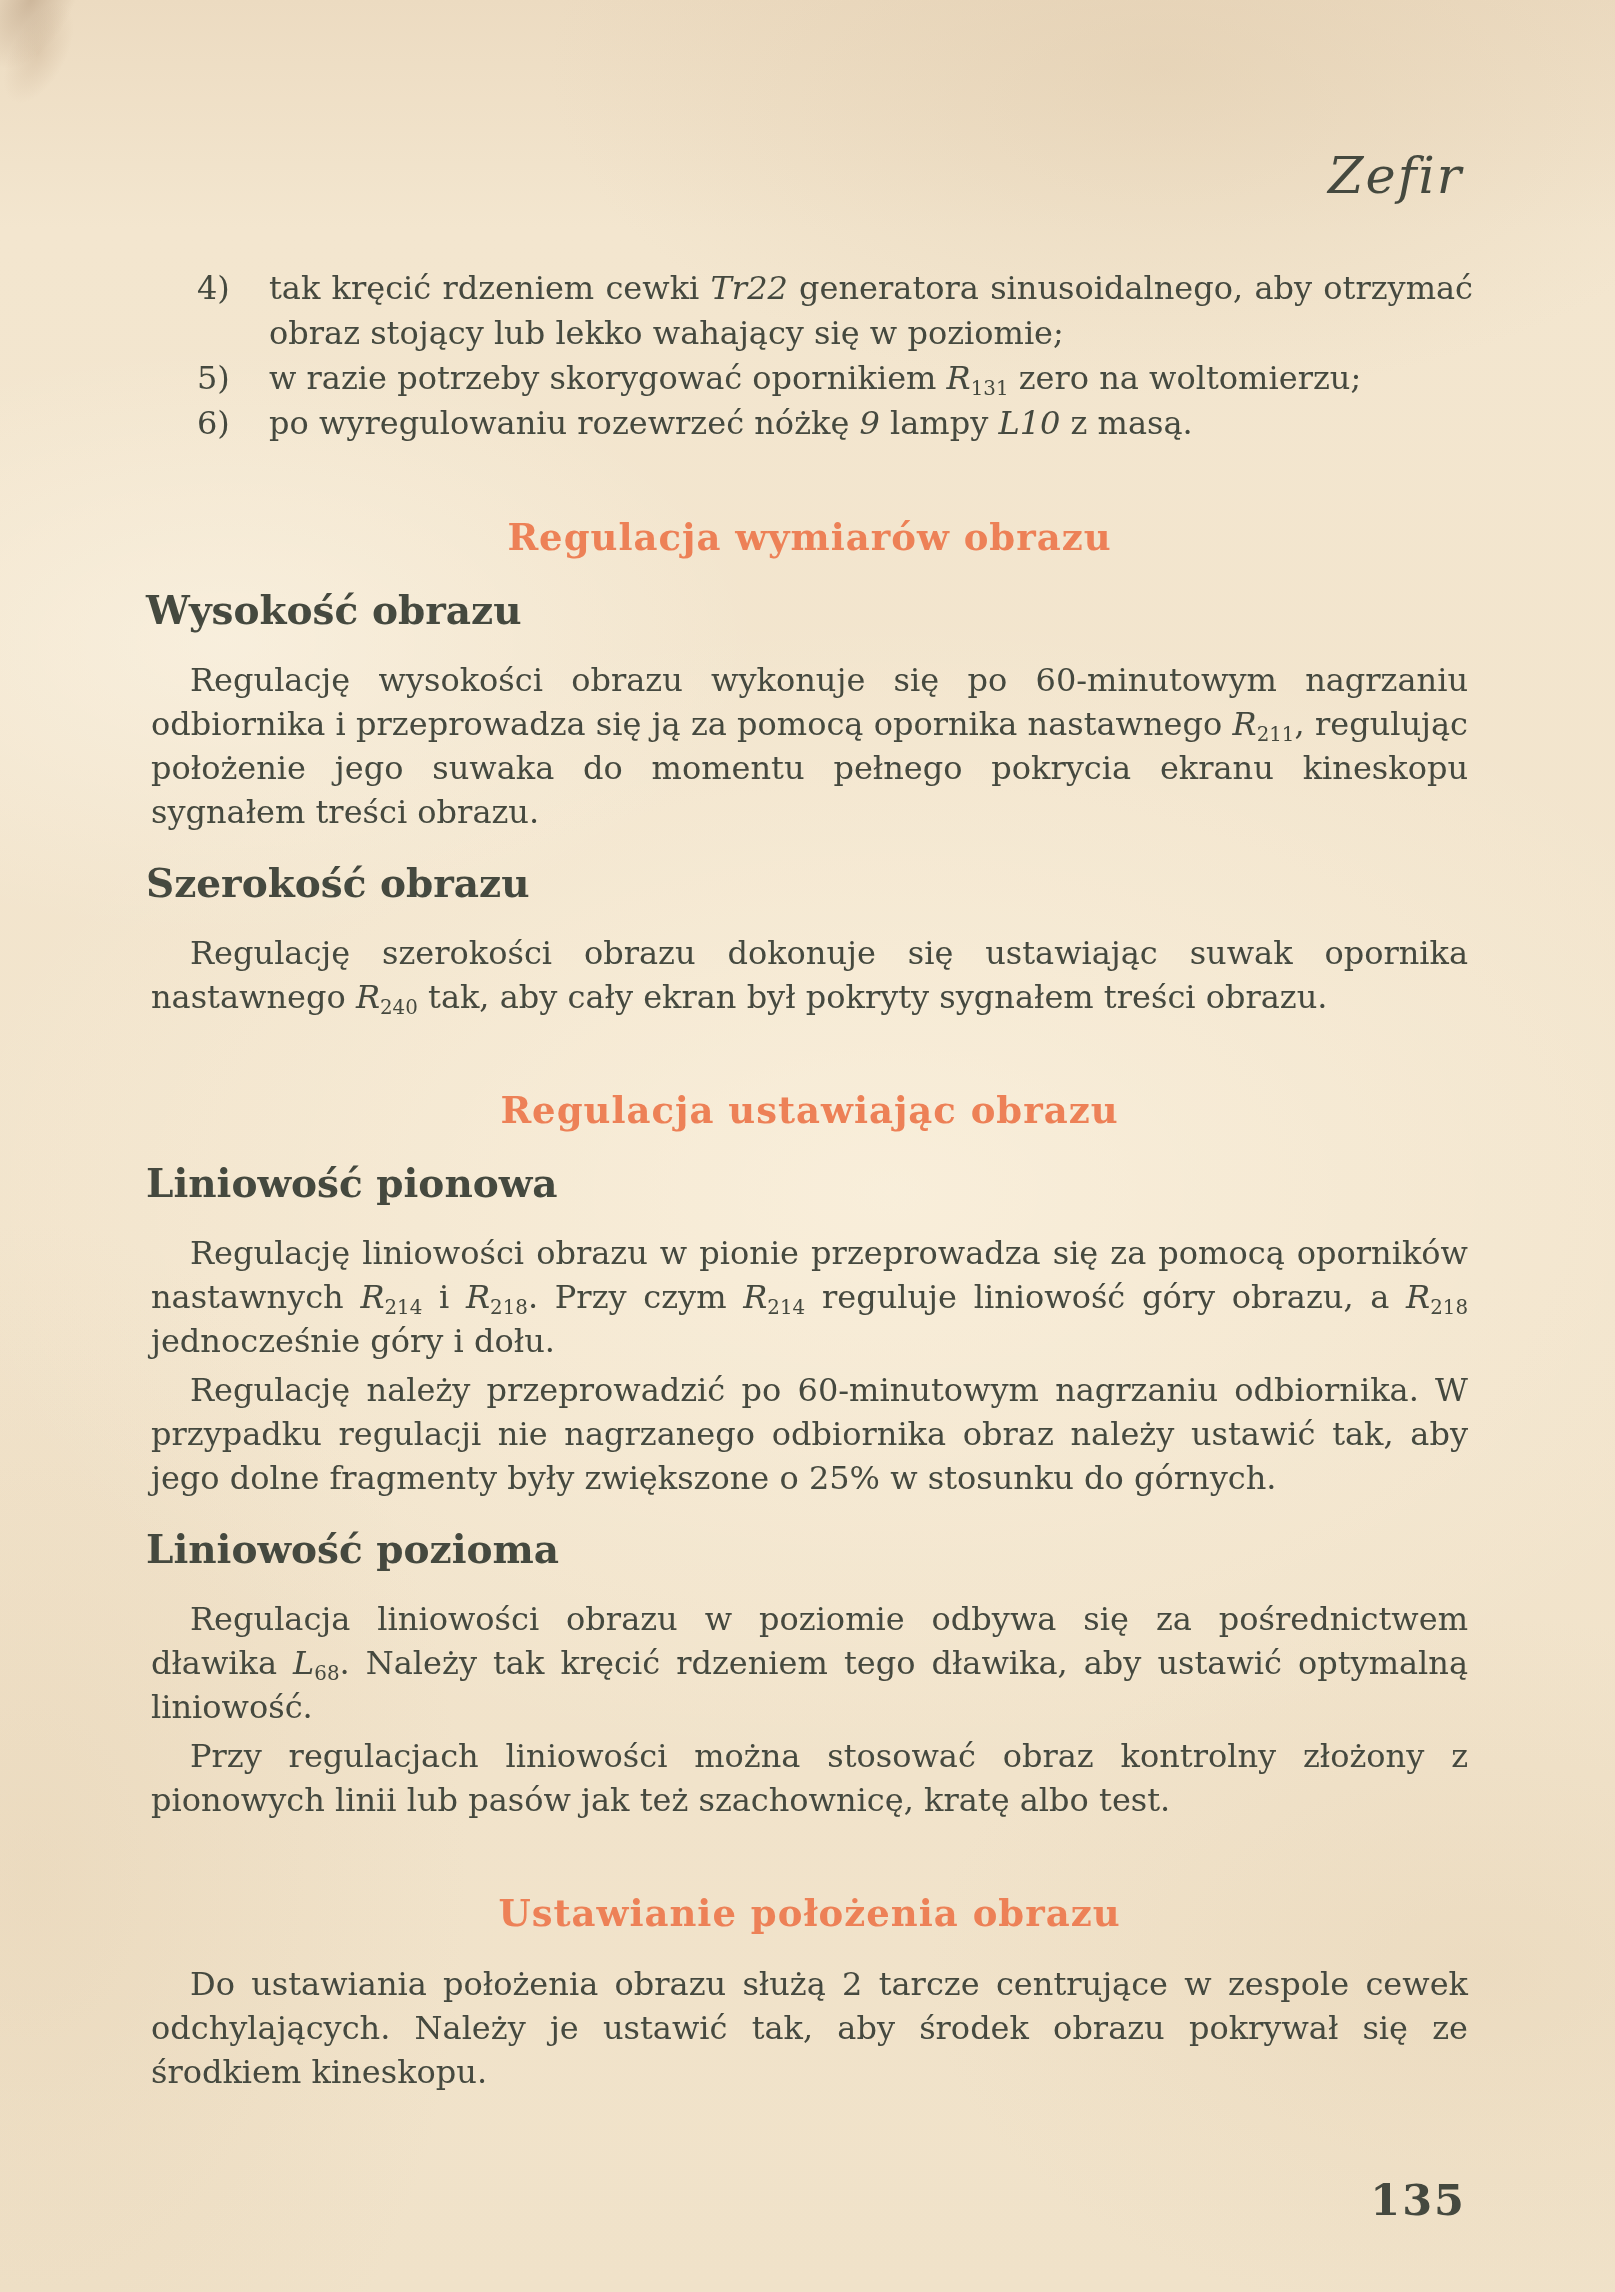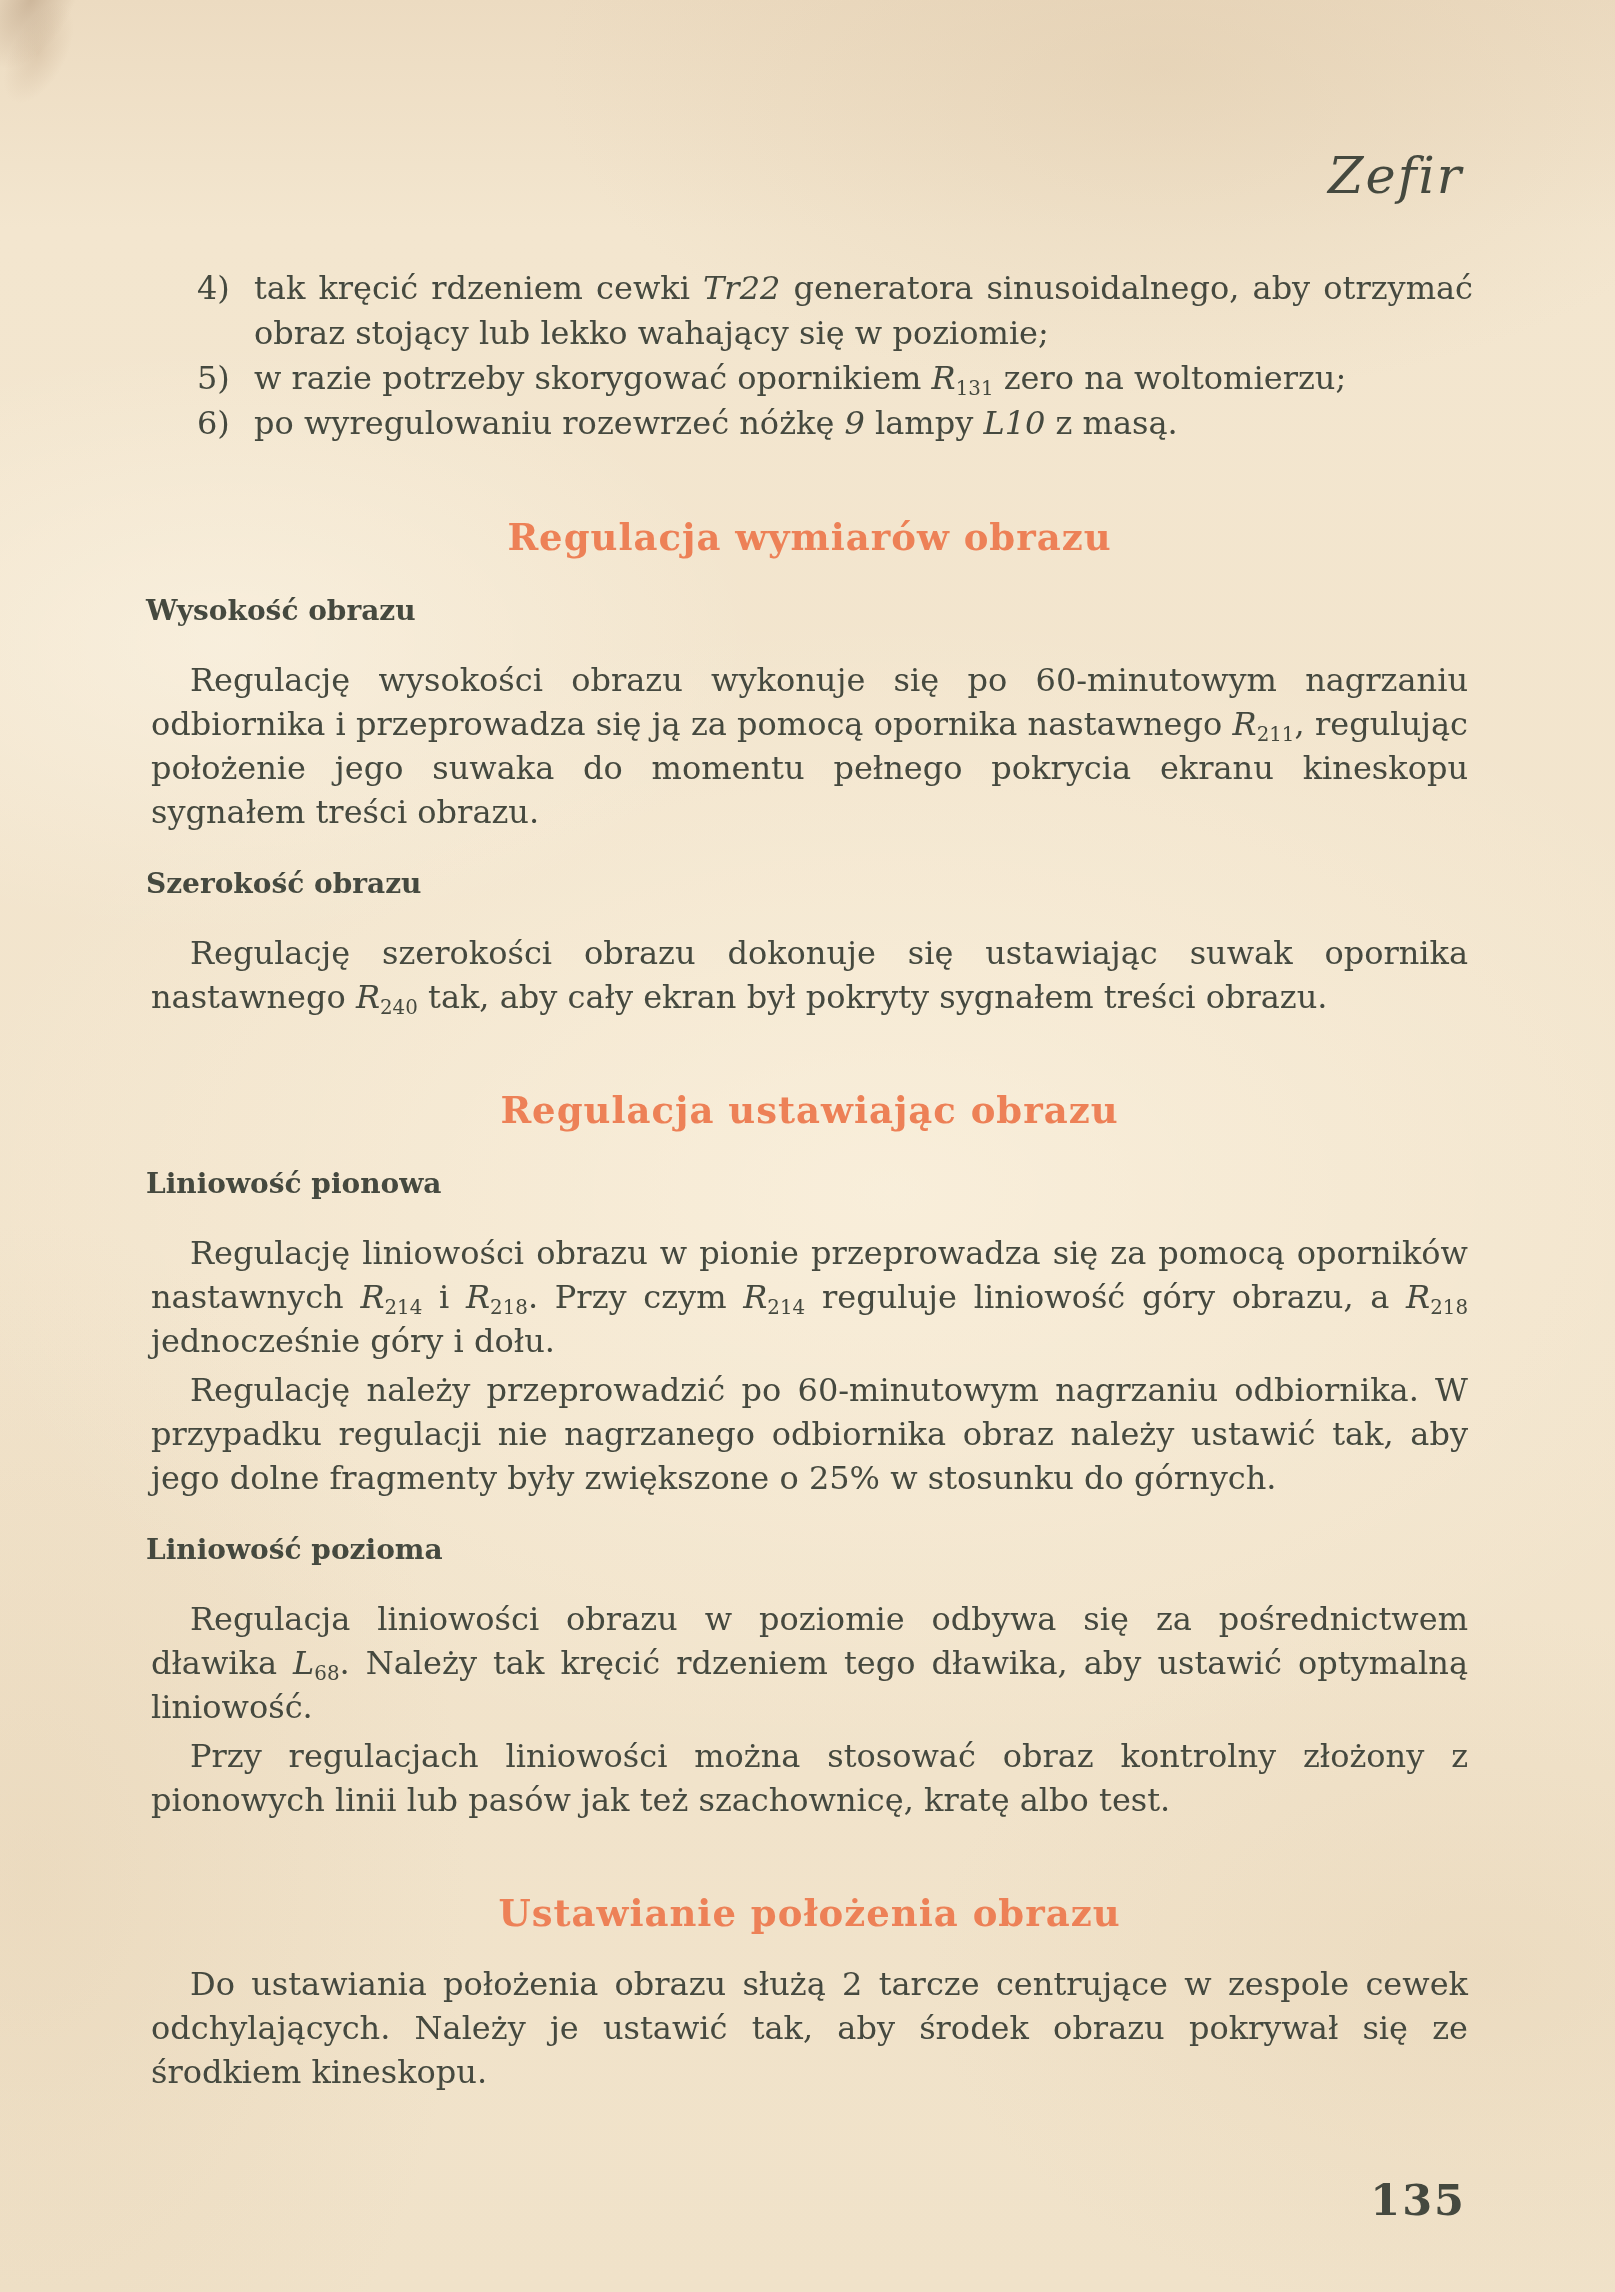--- a/index.html
+++ b/index.html
@@ -39,31 +39,31 @@
     padding-top:146px;
     text-align:right;
     padding-right:9.8px;
     font-size:51px;line-height:60px;
     font-weight:normal;font-style:italic;
     letter-spacing:2px;
   }
   ol.steps{margin:60px 0 0;padding:0;list-style:none;}
   ol.steps li{display:flex;line-height:45px;}
   ol.steps .marker{flex:none;width:49px;margin-left:51px;}
-  ol.steps .li-text{flex:1;margin-left:8px;text-align:justify;}
+  ol.steps .li-text{flex:1;margin-left:23px;text-align:justify;}
   h2.section-heading{
     margin:68px 0 0;padding:0;
     text-align:center;
     font-size:37px;line-height:47px;font-weight:bold;
     color:var(--accent,#ed8157);
     letter-spacing:1px;
   }
   h3.subheading{
     margin:27px 0 0;padding:0;
-    font-size:28px;line-height:45px;font-weight:bold;
+    font-size:39px;line-height:45px;font-weight:bold;
     text-align:left;
   }
   h3.subheading:empty{display:none;}
   p.para{margin:5px;padding:0;text-indent:39px;}
   p.para.first{margin-top:25px;}
   .it{font-style:italic;}
   sub{font-size:0.62em;line-height:0;vertical-align:-0.28em;}
   .page-number{
     position:absolute;right:149px;bottom:68px;
     font-size:43px;font-weight:bold;letter-spacing:2px;

